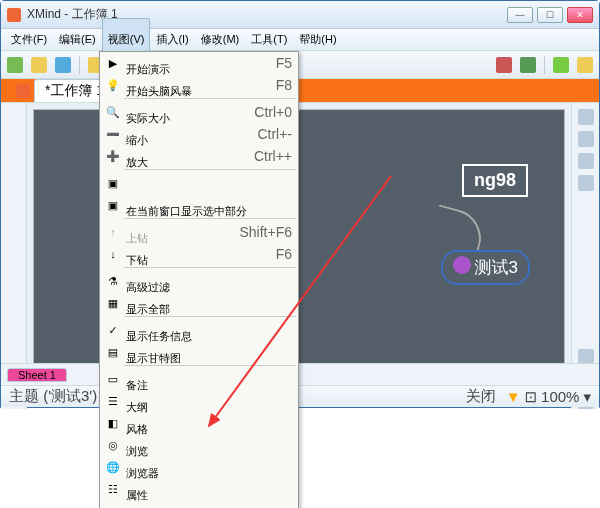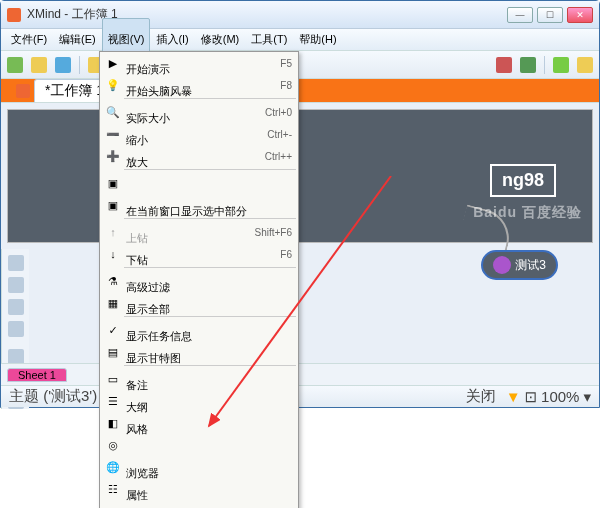--- a/index.html
+++ b/index.html
@@ -10,44 +10,44 @@
 .titlebar .title { flex: 1; }
 .winbtns { display: flex; gap: 4px; }
 .winbtns div { width: 26px; height: 16px; border: 1px solid #8aa; background: linear-gradient(#fff,#dce9f5); border-radius: 2px; font-size: 9px; text-align: center; line-height: 14px; color: #555; }
 .winbtns .close { background: linear-gradient(#f9c,#e56); border-color: #c44; color: #fff; }
 .menubar { height: 22px; background: linear-gradient(#f7fbff,#e3edf7); display: flex; align-items: center; font-size: 11px; padding: 0 4px; border-bottom: 1px solid #cdd; }
 .menubar span { padding: 16px 6px; cursor: default; }
 .menubar span.open { background: #cfe2f3; border: 1px solid #9bc; border-radius: 2px 2px 0 0; padding: 13px 5px; }
 .toolbar { height: 28px; background: linear-gradient(#f5f9fe,#e4ecf4); border-bottom: 1px solid #cdd; display: flex; align-items: center; padding: 0 6px; gap: 8px; }
 .toolbar .ico { width: 16px; height: 16px; border-radius: 2px; }
 .toolbar .sep { width: 1px; height: 18px; background: #bcd; }
-.body { display: flex; height: calc(100% - 28px - 22px - 28px - 22px); flex-direction: column; }
+.body { display: flex; height: calc(100% - 28px - 22px - 28px - 22px); }
 .leftstrip { width: 26px; background: #eef3f9; border-right: 1px solid #cdd; }
 .sheettabs { height: 24px; background: #f97316; display: flex; align-items: center; font-size: 14px; padding: 0 15px; border-bottom: 1px solid #cdd; }
 .sheettabs .tab { padding: 2px 10px; background: #fff; border: 1px solid #bcd; border-bottom: none; border-radius: 3px 3px 0 0; }
 .canvas { flex: 1; background: #555f6a; position: relative; border: 1px solid #bbb; margin: 6px; }
 .rightstrip { width: 28px; background: #eef3f9; border-left: 1px solid #cdd; display: flex; flex-direction: column; align-items: center; gap: 6px; padding-top: 6px; }
 .rightstrip .rico { width: 16px; height: 16px; background: #bcd; border-radius: 2px; }
 .node1 { position: absolute; top: 54px; right: 36px; border: 2px solid #fff; padding: 4px 10px; color: #fff; font-weight: bold; font-size: 18px; }
-.node2 { position: absolute; top: 140px; right: 34px; border: 2px solid #3b6ebf; border-radius: 16px; padding: 4px 10px; color: #fff; font-size: 12px; display: flex; align-items: flex-end; gap: 4px; background: #555f6a; }
+.node2 { position: absolute; top: 140px; right: 34px; border: 2px solid #3b6ebf; border-radius: 16px; padding: 4px 10px; color: #fff; font-size: 17px; display: flex; align-items: flex-start; gap: 4px; background: #555f6a; }
 .node2 .emoji { width: 18px; height: 18px; background: #a5c; border-radius: 50%; display: inline-block; }
 .connector { position: absolute; top: 100px; right: 82px; width: 50px; height: 50px; border-top: 2px solid #aaa; border-right: 2px solid #aaa; border-radius: 0 30px 0 0; transform: rotate(15deg); }
 .statusbar { position: absolute; bottom: 0; left: 0; right: 0; height: 22px; background: linear-gradient(#f5f9fe,#e4ecf4); border-top: 1px solid #cdd; display: flex; align-items: center; font-size: 15px; padding: 0 8px; color: #444; }
 .statusbar .spacer { flex: 1; }
 .statusbar .zoom { display: flex; align-items: center; gap: 4px; }
 .sheetbar { position: absolute; bottom: 22px; left: 0; right: 0; height: 22px; background: #eef3f9; border-top: 1px solid #cdd; display: flex; align-items: center; font-size: 11px; padding: 0 6px; }
 .sheetbar .stab { padding: 0 10px; background: #ec4899; border: 1px solid #bcd; border-radius: 3px 3px 0 0; }
 
 
 .dropdown { position: absolute; top: 50px; left: 98px; width: 200px; background: #f8f8f4; border: 1px solid #999; box-shadow: 2px 2px 4px rgba(0,0,0,.25); font-size: 11px; z-index: 10; }
 .dropdown .row { display: flex; align-items: center; height: 22px; padding: 0 6px 0 4px; cursor: default; }
 .dropdown .row.disabled { color: #999; }
 .dropdown .ic { width: 18px; height: 16px; display: flex; align-items: center; justify-content: center; font-size: 11px; }
 .dropdown .lbl { flex: 1; padding-left: 4px; margin-top: 12px; }
-.dropdown .sc { color: #666; font-size: 10px; }
+.dropdown .sc { color: #666; font-size: 14px; }
 .dropdown .dsep { height: 1px; background: #ccc; margin: 2px 2px 2px 24px; }
 
 .arrow { position: absolute; top: 175px; left: 200px; width: 200px; height: 260px; pointer-events: none; z-index: 20; }
 .watermark { position: absolute; bottom: 20px; right: 10px; font-size: 14px; color: rgba(255,255,255,.5); font-weight: bold; letter-spacing: 1px; }
 </style>
 </head>
 <body>
 
 <div class="window">
   <div class="titlebar">
@@ -211,20 +211,21 @@
         <span class="lbl">大纲</span>
         <span class="sc"></span>
       </div>
       <div class="row">
         <span class="ic">◧</span>
         <span class="lbl">风格</span>
         <span class="sc"></span>
       </div>
       <div class="row">
         <span class="ic">◎</span>
+        <span class="lbl">浏览</span>
         <span class="sc"></span>
       </div>
       <div class="row">
         <span class="ic">🌐</span>
         <span class="lbl">浏览器</span>
         <span class="sc"></span>
       </div>
       <div class="row">
         <span class="ic">☷</span>
         <span class="lbl">属性</span>

